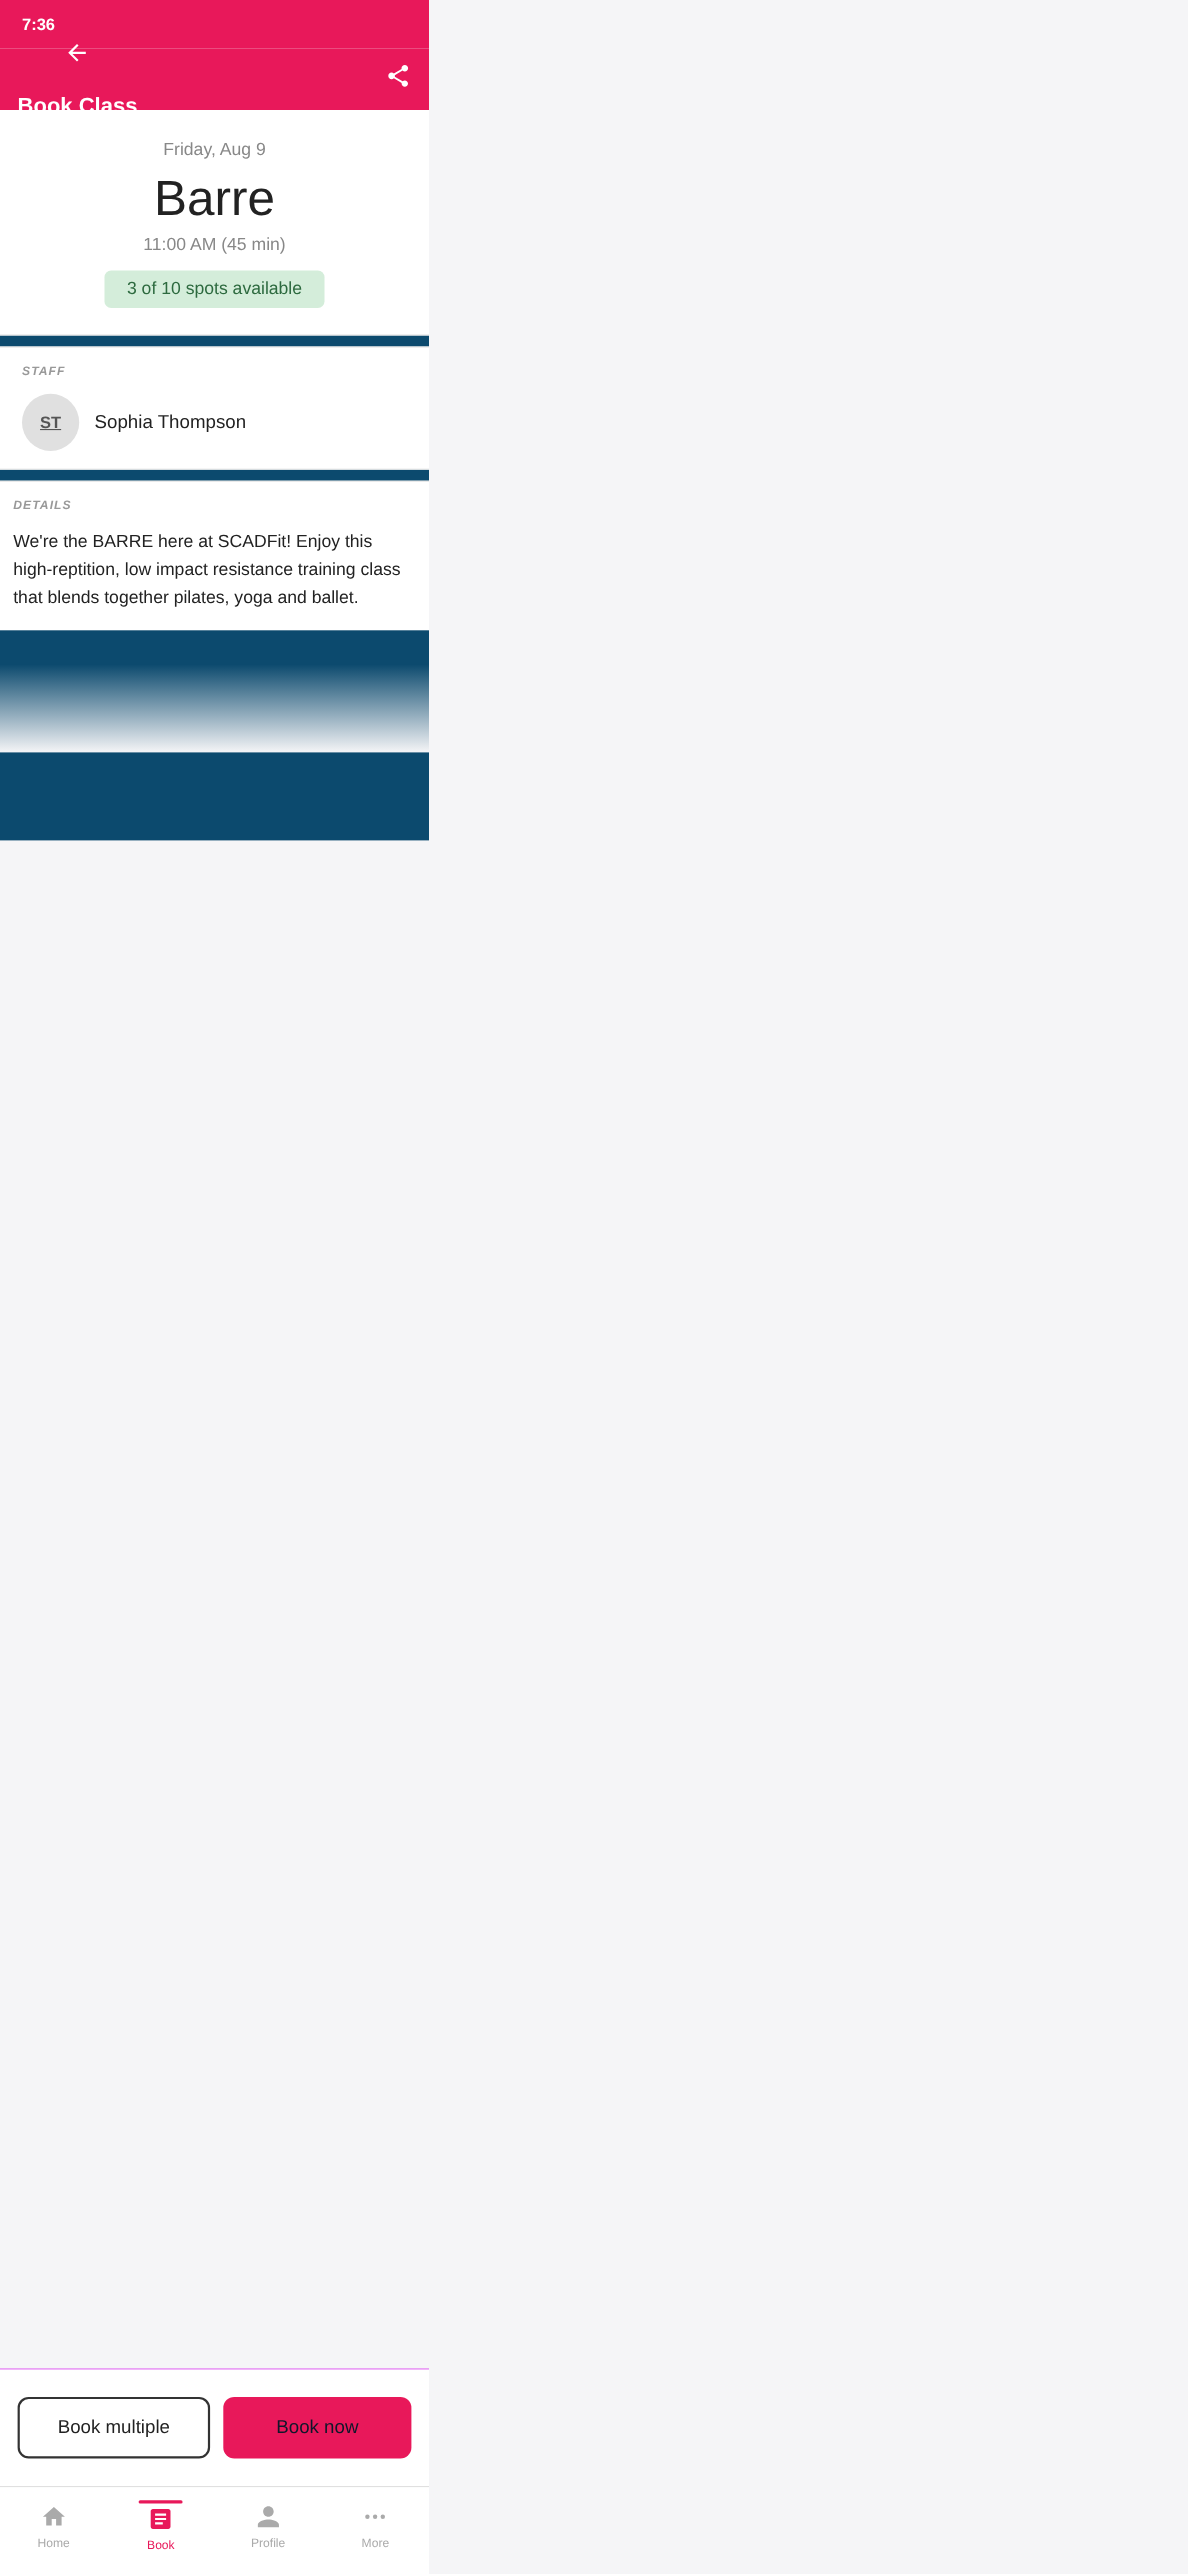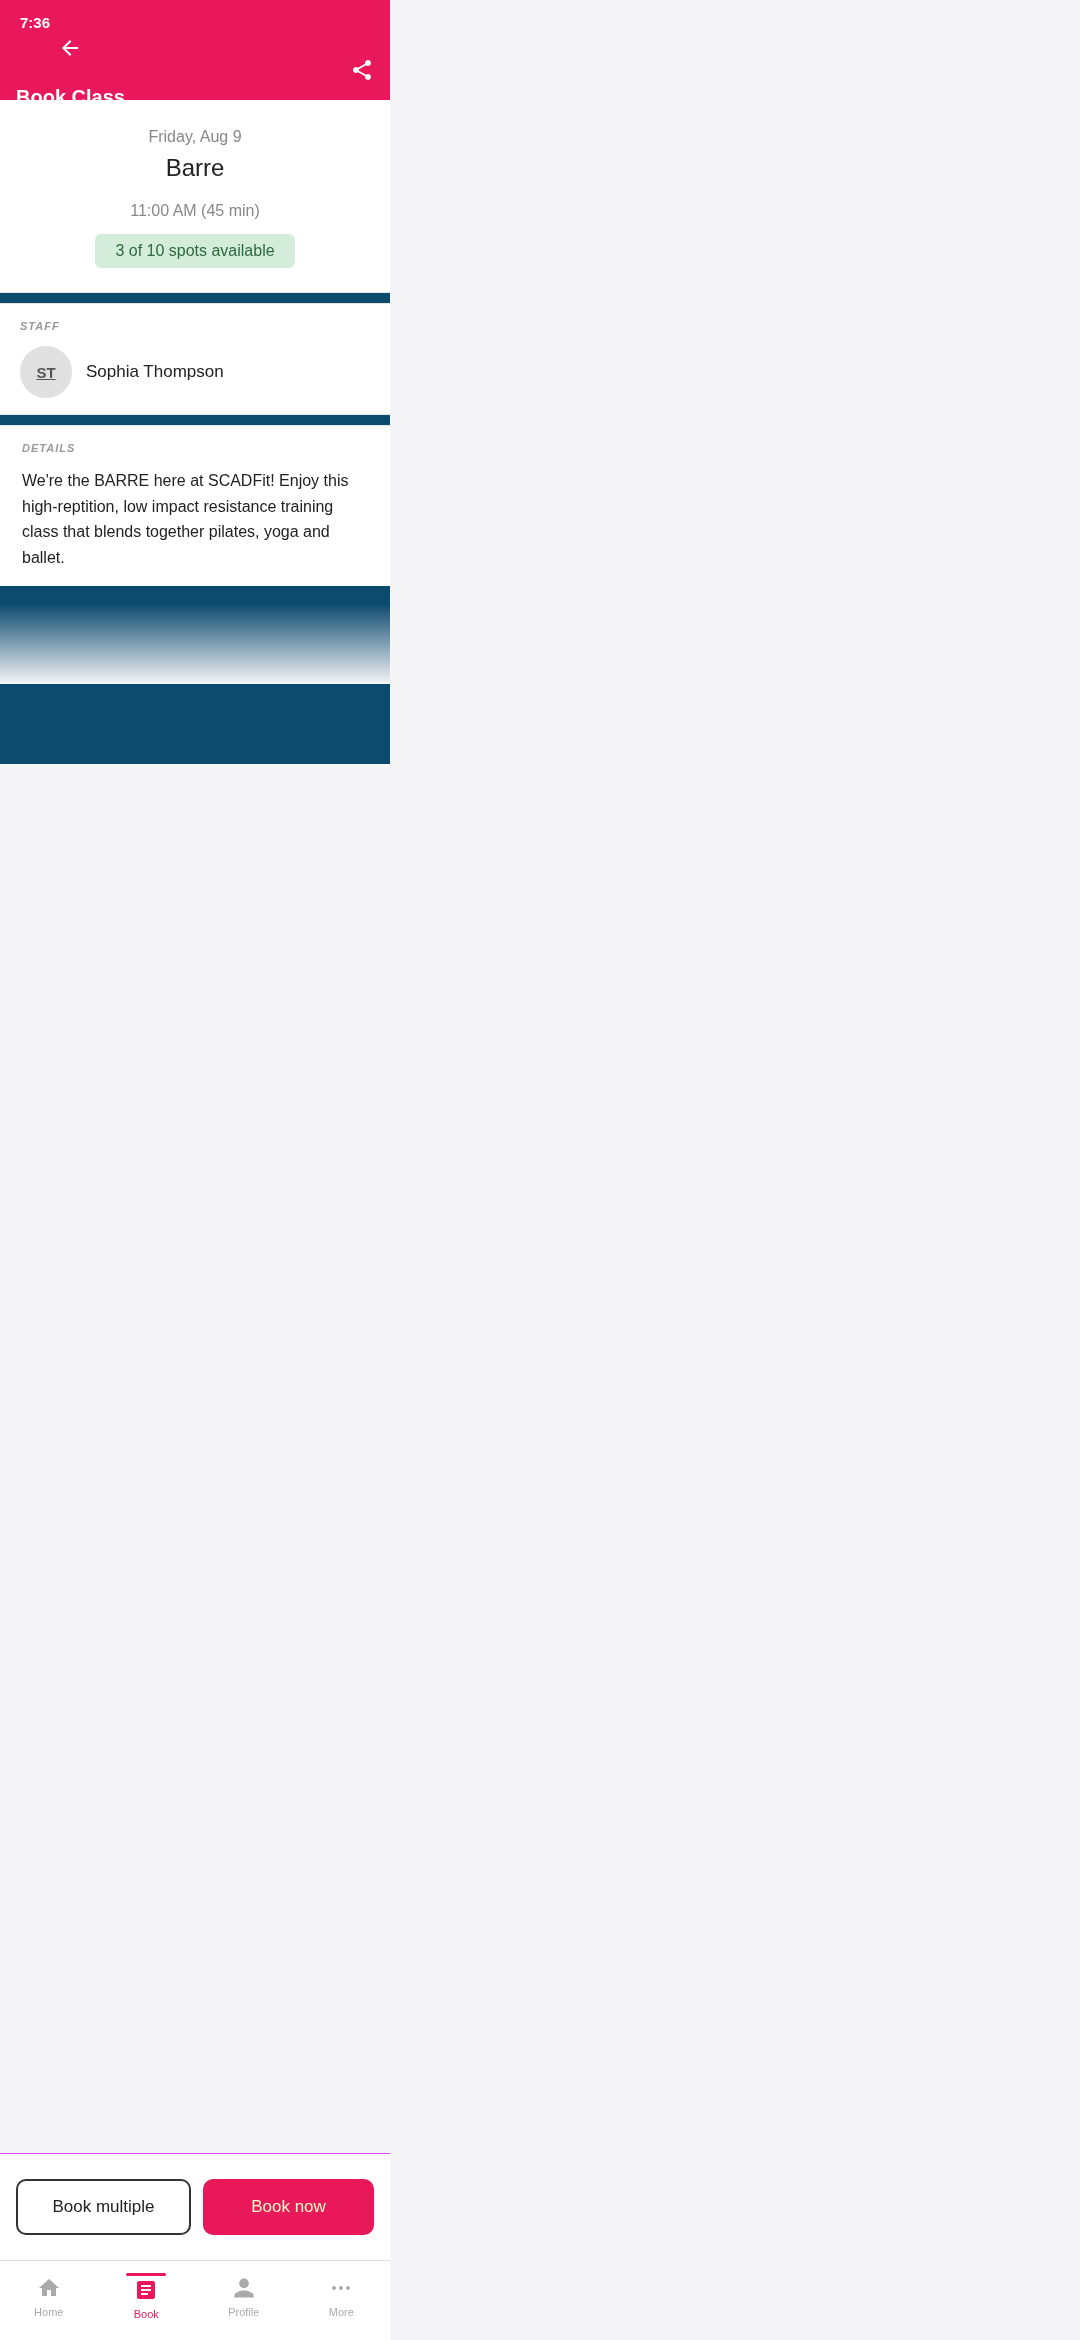--- a/index.html
+++ b/index.html
@@ -80,23 +80,23 @@
     }
 
     .class-date {
       color: #888;
       font-size: 16px;
       margin-bottom: 8px;
     }
 
     .class-name {
       color: #222;
-      font-size: 24px;
+      font-size: 45px;
       font-weight: 400;
-      margin-bottom: 20px;
+      margin-bottom: 8px;
     }
 
     .class-time {
       color: #888;
       font-size: 16px;
       margin-bottom: 14px;
     }
 
     .spots-badge {
       display: inline-block;
@@ -146,21 +146,21 @@
       text-decoration: underline;
     }
 
     .staff-name {
       font-size: 17px;
       color: #222;
     }
 
     .details-section {
       background: white;
-      padding: 16px 22px;
+      padding: 16px 12px;
       margin-top: 10px;
       border-top: 1px solid #e5e5e5;
     }
 
     .details-text {
       color: #222;
       font-size: 16px;
       line-height: 1.6;
       margin-top: 8px;
     }
@@ -189,21 +189,21 @@
       font-weight: 500;
       cursor: pointer;
     }
 
     .btn-book-now {
       flex: 1;
       padding: 16px;
       border: none;
       border-radius: 10px;
       background: #e8185a;
-      color: #fef9c3;
+      color: #0f172a;
       font-size: 17px;
       font-weight: 500;
       cursor: pointer;
     }
 
     .tab-bar {
       position: fixed;
       bottom: 0;
       left: 0;
       right: 0;

